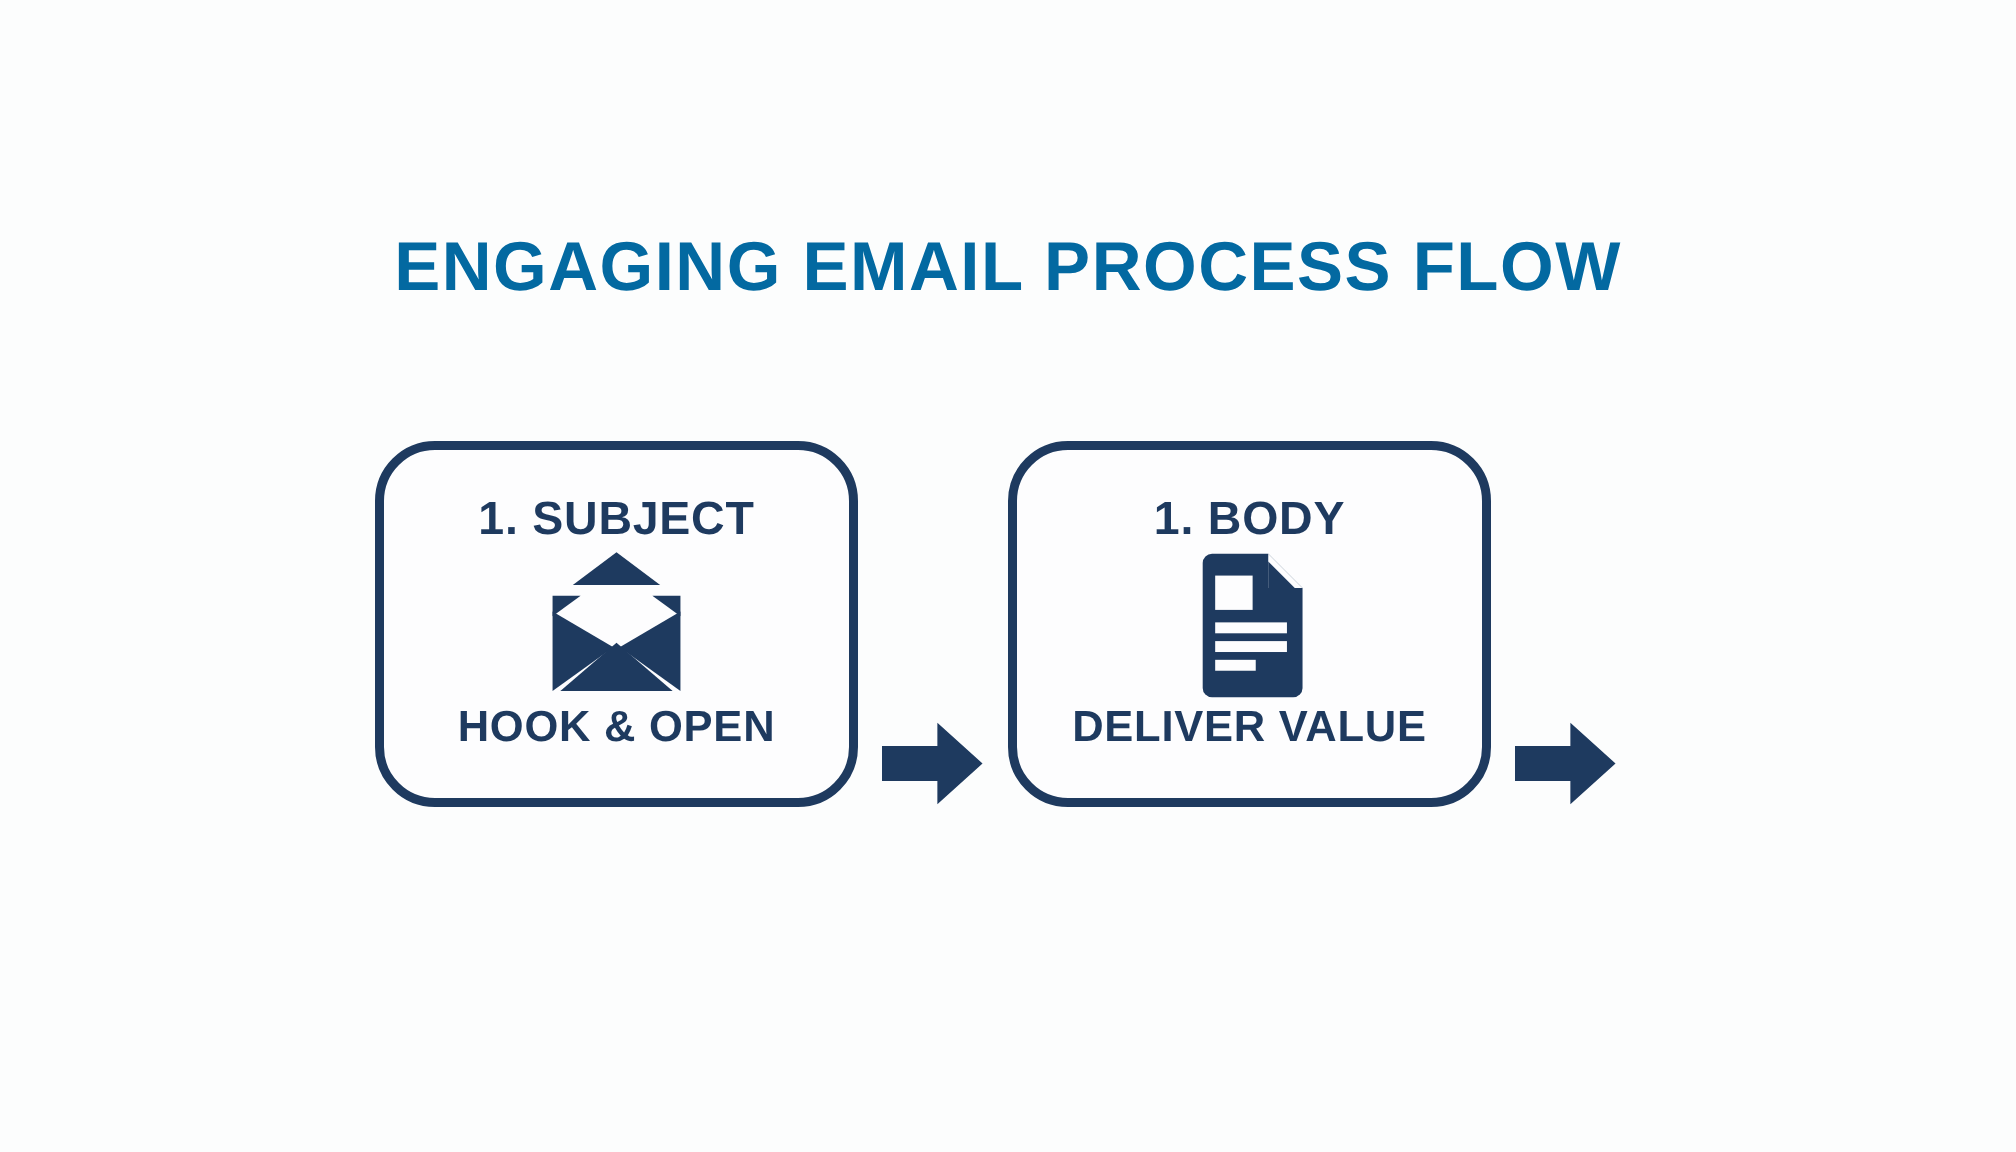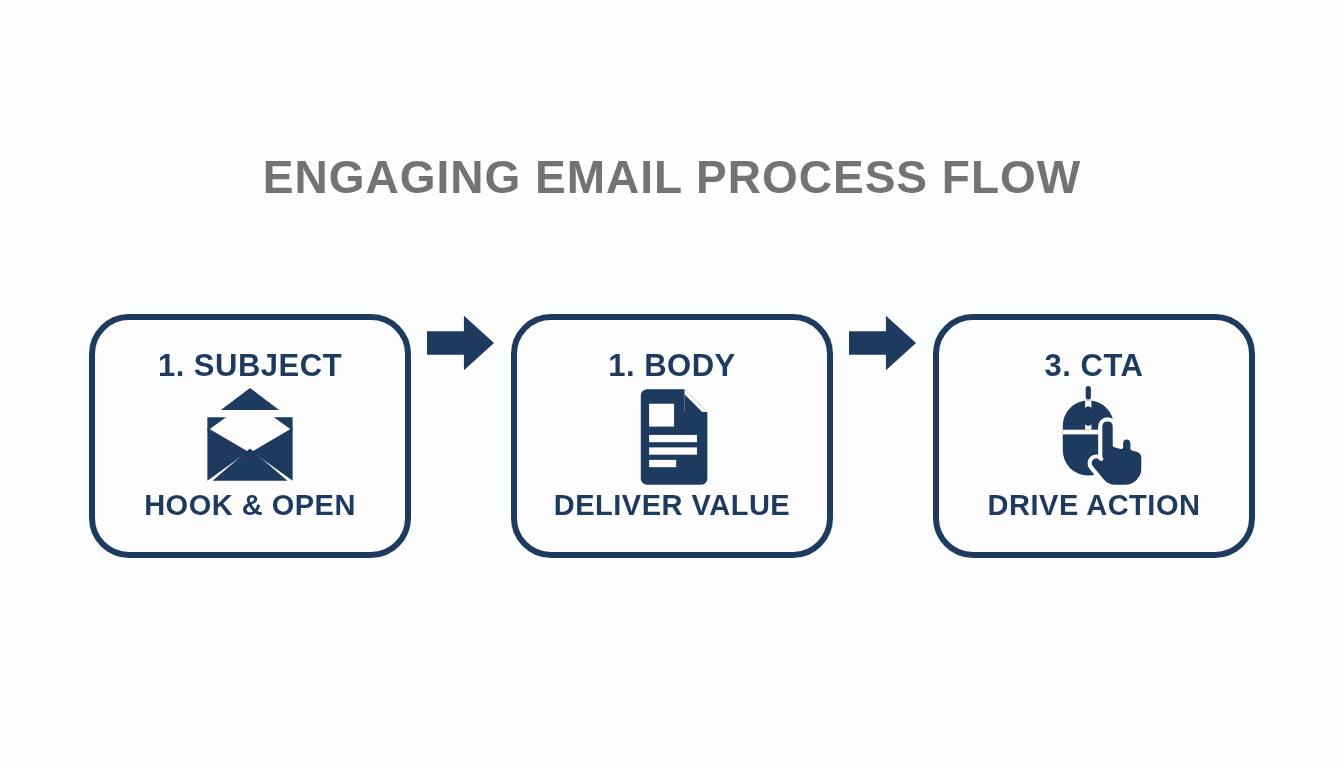--- a/index.html
+++ b/index.html
@@ -22,31 +22,31 @@
 
   .title {
     position: absolute;
     top: 150px;
     left: 0;
     width: 100%;
     text-align: center;
     font-size: 46px;
     font-weight: 800;
     letter-spacing: 1px;
-    color: #737373;
+    color: #0369a1;
   }
 
   .flow-row {
     position: absolute;
-    top: 314px;
+    top: 294px;
     left: 0;
     width: 100%;
     display: flex;
     justify-content: center;
-    align-items: flex-start;
+    align-items: flex-end;
   }
 
   .step-card {
     width: 322px;
     height: 244px;
     border: 6px solid #1e3a5f;
     border-radius: 40px;
     background: #fdfdfe;
     display: flex;
     flex-direction: column;
@@ -144,34 +144,15 @@
       </div>
       <div class="step-label">DELIVER VALUE</div>
     </div>
 
     <div class="arrow">
       <svg viewBox="0 0 70 58" xmlns="http://www.w3.org/2000/svg">
         <polygon points="0,17 38,17 38,1 69,29 38,57 38,41 0,41" fill="#1e3a5f"></polygon>
       </svg>
     </div>
 
-    <div class="step-card">
-      <div class="step-heading">3. CTA</div>
-      <div class="step-icon">
-        <svg viewBox="0 0 100 100" xmlns="http://www.w3.org/2000/svg">
-
-          <rect x="42" y="1" width="5" height="13" rx="2.5" fill="#1e3a5f"></rect>
-
-          <rect x="20" y="15" width="49" height="72" rx="24" fill="#1e3a5f"></rect>
-
-          <rect x="20" y="43" width="49" height="4.5" fill="#fdfdfe"></rect>
-
-          <rect x="41.5" y="15" width="6" height="28" fill="#fdfdfe"></rect>
-          <ellipse cx="44.5" cy="30" rx="5.5" ry="9.5" fill="#1e3a5f"></ellipse>
-
-          <path d="M56,40 c0,-4 3,-7 7,-7 c4,0 7,3 7,7 v18 l6,1.5 v-3.5 c0,-3.5 2.8,-6 6,-5.5 c3,0.4 5,2.8 5,6 v4.5 l4.5,1.2 c3.5,1 6,4 6,7.8 v10 c0,10 -8,18 -18,18 h-9 c-5,0 -9.7,-2.2 -12.8,-6 l-10.5,-12.8 c-2.2,-2.8 -1.8,-6.8 0.9,-9 c2.7,-2.2 6.6,-1.9 8.9,0.8 l-1,-1.2 z" fill="#1e3a5f" stroke="#fdfdfe" stroke-width="4" stroke-linejoin="round"></path>
-        </svg>
-      </div>
-      <div class="step-label">DRIVE ACTION</div>
-    </div>
 
   </div>
 </div>
 
 </body></html>

